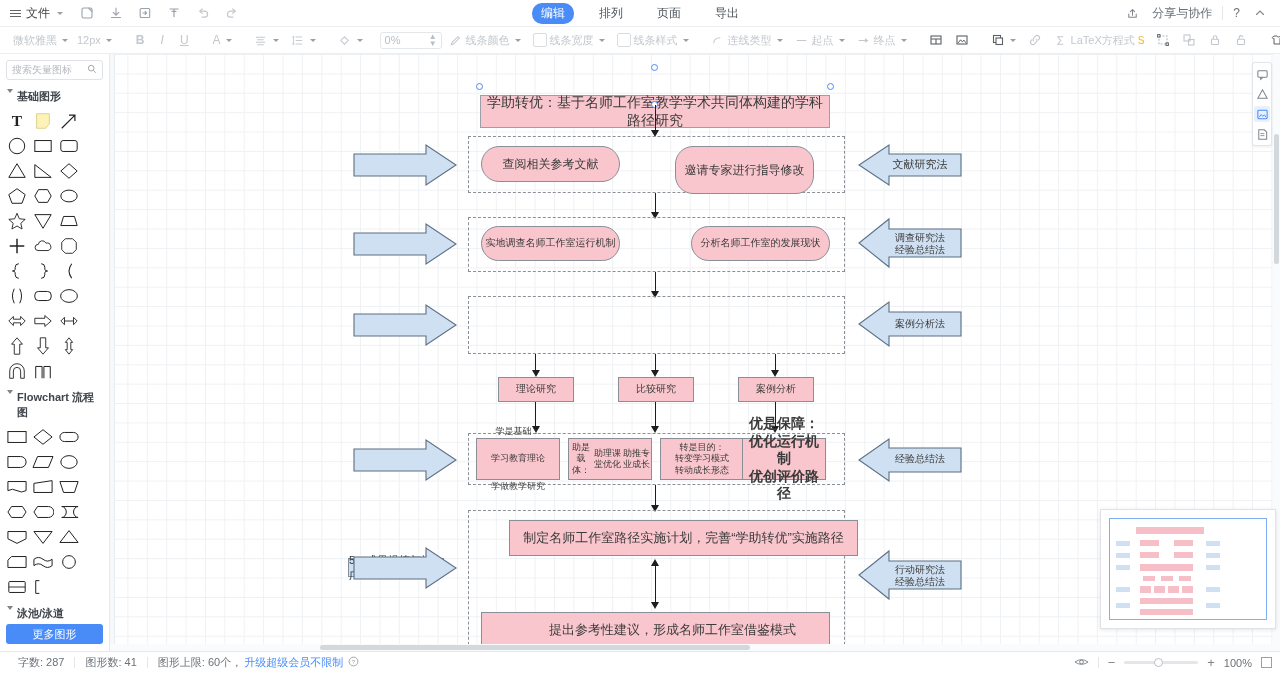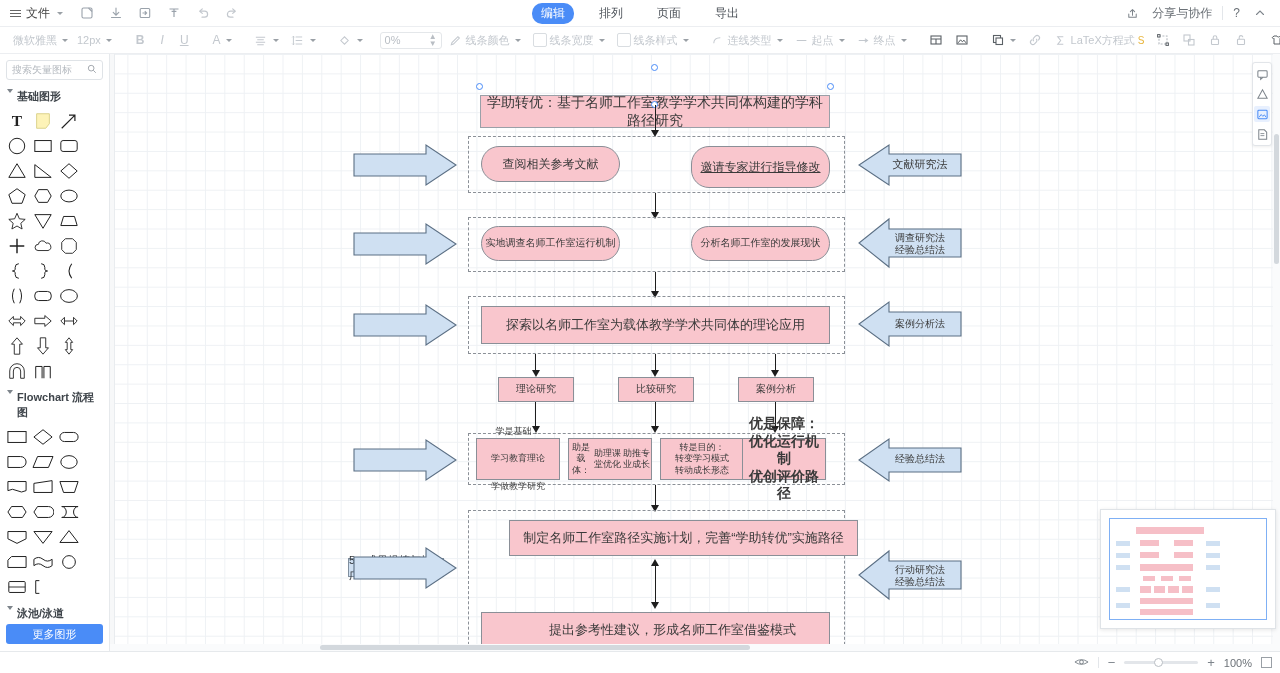--- a/index.html
+++ b/index.html
@@ -696,21 +696,21 @@
         <div class="selh" style="left:541px; top:10px;"></div>
         <div class="selh" style="left:541px; top:47px;"></div>
         <div class="selh" style="left:366px; top:29px;"></div>
         <div class="selh" style="left:717px; top:29px;"></div>
 
         <div class="conn" style="left:544.5px; top:51px; width:1.3px; height:27px;"></div>
         <div class="ahead down" style="left:541px; top:76px;"></div>
 
         <div class="dashgrp" style="left:358px; top:82px; width:377px; height:57px;"></div>
         <div class="nodeT pinkr" style="left:371px; top:92px; width:139px; height:36px;">查阅相关参考文献</div>
-        <div class="nodeT pinkr" style="left:581px; top:92px; width:139px; height:42px;text-decoration:underline;">邀请专家进行指导修改</div>
+        <div class="nodeT pinkr" style="left:565px; top:92px; width:139px; height:48px;">邀请专家进行指导修改</div>
         <div class="stagebar" style="left:245px; top:101px; width:80px; height:19px;">1：研究准备</div>
         <svg style="position:absolute; left:240px; top:89px;" width="110" height="44">
           <path d="M4 11 H76 V2 L106 22 L76 42 V33 H4 Z" fill="#cfe0f2" stroke="#5b6f84" stroke-width="1.1"></path>
         </svg>
         <svg style="position:absolute; left:745px; top:89px;" width="110" height="44">
           <path d="M106 11 H34 V2 L4 22 L34 42 V33 H106 Z" fill="#cfe0f2" stroke="#5b6f84" stroke-width="1.1"></path>
         </svg>
         <div class="arrowlabel" style="left:772px; top:101px; width:76px; height:19px;">文献研究法</div>
 
         <div class="conn" style="left:544.5px; top:139px; width:1.3px; height:22px;"></div>
@@ -728,21 +728,20 @@
         </svg>
         <div class="arrowlabel" style="left:768px; top:175px; width:84px; height:30px; flex-direction:column; font-size:10px;">
           <span>调查研究法</span>
           <span>经验总结法</span>
         </div>
 
         <div class="conn" style="left:544.5px; top:218px; width:1.3px; height:22px;"></div>
         <div class="ahead down" style="left:541px; top:237px;"></div>
 
         <div class="dashgrp" style="left:358px; top:242px; width:377px; height:58px;"></div>
-        <div class="nodeT pink" style="left:371px; top:252px; width:349px; height:38px; font-size:13px;">探索以名师工作室为载体教学学术共同体的理论应用</div>
         <div class="stagebar" style="left:245px; top:261px; width:80px; height:19px;">3：探究内涵</div>
         <svg style="position:absolute; left:240px; top:249px;" width="110" height="44">
           <path d="M4 11 H76 V2 L106 22 L76 42 V33 H4 Z" fill="#cfe0f2" stroke="#5b6f84" stroke-width="1.1"></path>
         </svg>
         <svg style="position:absolute; left:745px; top:246px;" width="110" height="48">
           <path d="M106 12 H34 V2 L4 24 L34 46 V36 H106 Z" fill="#cfe0f2" stroke="#5b6f84" stroke-width="1.1"></path>
         </svg>
         <div class="arrowlabel" style="left:770px; top:261px; width:80px; height:19px; font-size:10px;">案例分析法</div>
 
         <div class="conn" style="left:425px; top:300px; width:1.3px; height:19px;"></div>
@@ -874,20 +873,34 @@
       <div class="vscroll">
           <div class="thumb"></div>
         </div>
       <div class="hscroll">
           <div class="thumb"></div>
         </div>
     </div>
   </div>
 
   <div class="statusbar">
+    <div class="sb-left">
+      <span class="sb-item">字数: 287</span>
+      <span class="sb-divider"></span>
+      <span class="sb-item">图形数: 41</span>
+      <span class="sb-divider"></span>
+      <span class="sb-item" style="padding-right:2px;">图形上限: 60个，</span>
+      <span class="sb-link">升级超级会员不限制</span>
+      <span style="margin-left:5px;">
+        <svg width="11" height="11" viewBox="0 0 12 12">
+            <circle cx="6" cy="6" r="4.8" fill="none" stroke="#9aa0a6" stroke-width="1"></circle>
+            <text x="6" y="8.6" font-size="6.5" text-anchor="middle" fill="#9aa0a6" font-family="'Liberation Sans',sans-serif">?</text>
+          </svg>
+      </span>
+    </div>
     <div class="sb-right">
       <span>
         <svg width="15" height="12" viewBox="0 0 16 12">
             <path d="M1 6 q7 -5 14 0 q-7 5 -14 0 Z" fill="none" stroke="#7d848b" stroke-width="1"></path>
             <circle cx="8" cy="6" r="2" fill="none" stroke="#7d848b" stroke-width="1"></circle>
           </svg>
       </span>
       <span class="sb-divider"></span>
       <span class="circ-btn">−</span>
       <span class="zoombar">

